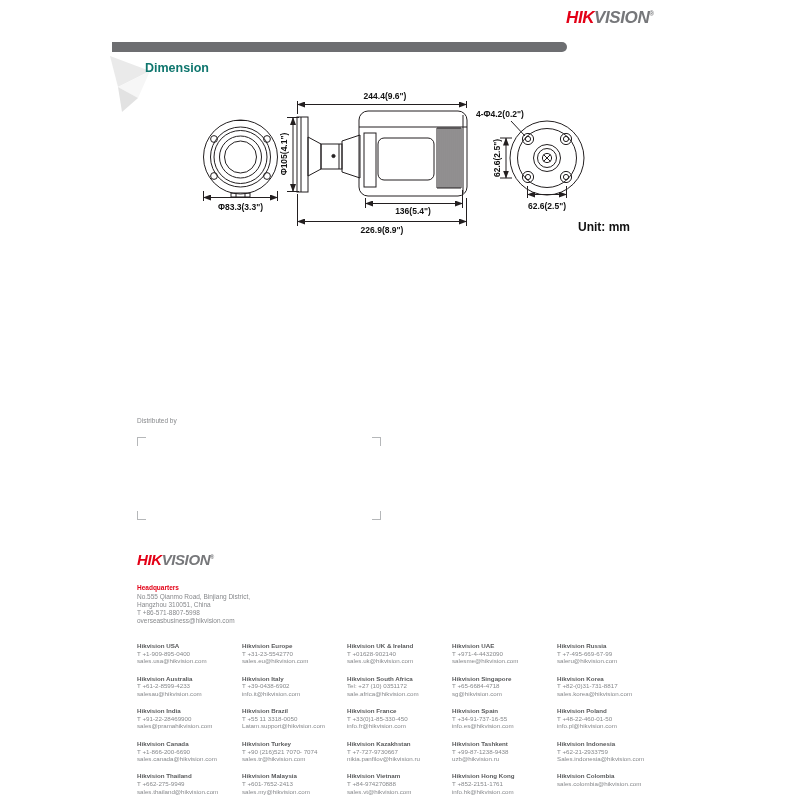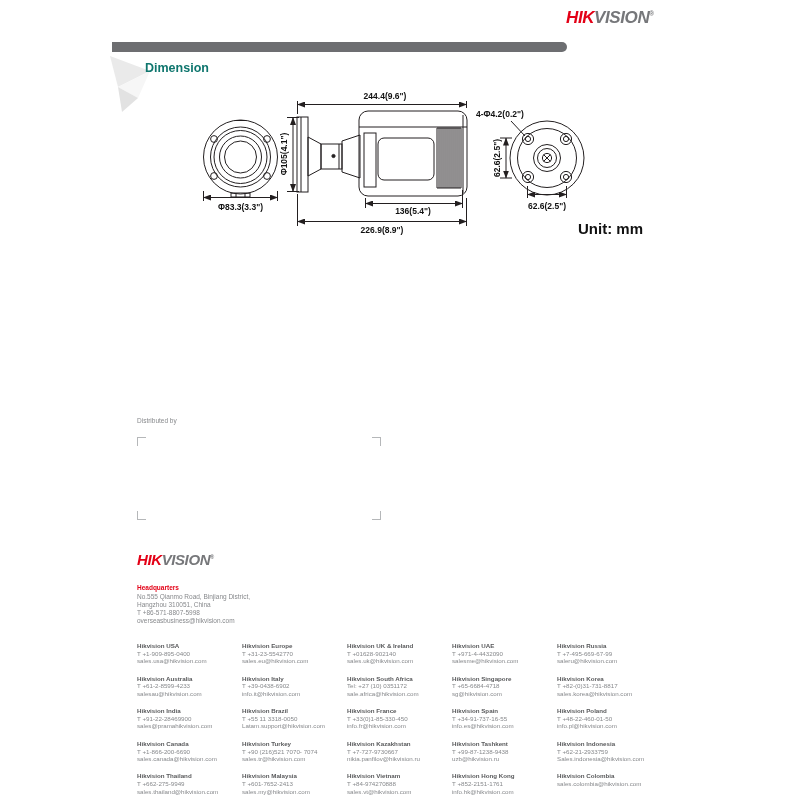--- a/index.html
+++ b/index.html
@@ -14,21 +14,21 @@
   .logo .vision{color:var(--logo-gray);}
   .logo .reg{font-size:38%;vertical-align:super;font-style:normal;color:var(--logo-gray);}
   .top-logo{left:566px;top:8px;font-size:17px;}
   .bar{position:absolute;left:112px;top:42px;width:455px;height:10px;background:var(--bar-gray);border-radius:0 5px 5px 0;}
   .deco{position:absolute;left:106px;top:54px;}
   .section-title{position:absolute;left:145px;top:61px;font-size:12.5px;font-weight:bold;color:#0f766e;}
   .drawing-svg{position:absolute;left:185px;top:88px;}
   .dim-label{position:absolute;font-size:8.5px;font-weight:bold;text-align:center;white-space:nowrap;color:#111;}
   .dim-label.rot{transform:rotate(-90deg);transform-origin:center;}
   .dim-label.left{text-align:left;}
-  .unit-label{position:absolute;left:578px;top:220px;font-size:15px;font-weight:bold;color:#111;}
+  .unit-label{position:absolute;left:578px;top:220px;font-size:12px;font-weight:bold;color:#111;}
   .dist-label{position:absolute;left:137px;top:417px;font-size:6.5px;color:var(--text-gray);}
   .bracket{position:absolute;width:9px;height:9px;border:0 solid #b5b7b9;}
   .bk-tl{left:137px;top:437px;border-left-width:1px;border-top-width:1px;}
   .bk-tr{left:372px;top:437px;border-right-width:1px;border-top-width:1px;}
   .bk-bl{left:137px;top:511px;border-left-width:1px;border-bottom-width:1px;}
   .bk-br{left:372px;top:511px;border-right-width:1px;border-bottom-width:1px;}
   .ft-logo{left:137px;top:551px;font-size:15px;}
   .hq-title{position:absolute;left:137px;top:584px;font-size:6.5px;font-weight:bold;color:var(--brand-red);}
   .hq-address{position:absolute;left:137px;top:593px;font-size:6.5px;color:var(--text-gray);line-height:8px;}
   .contacts{position:absolute;left:137px;top:642px;width:540px;display:grid;

